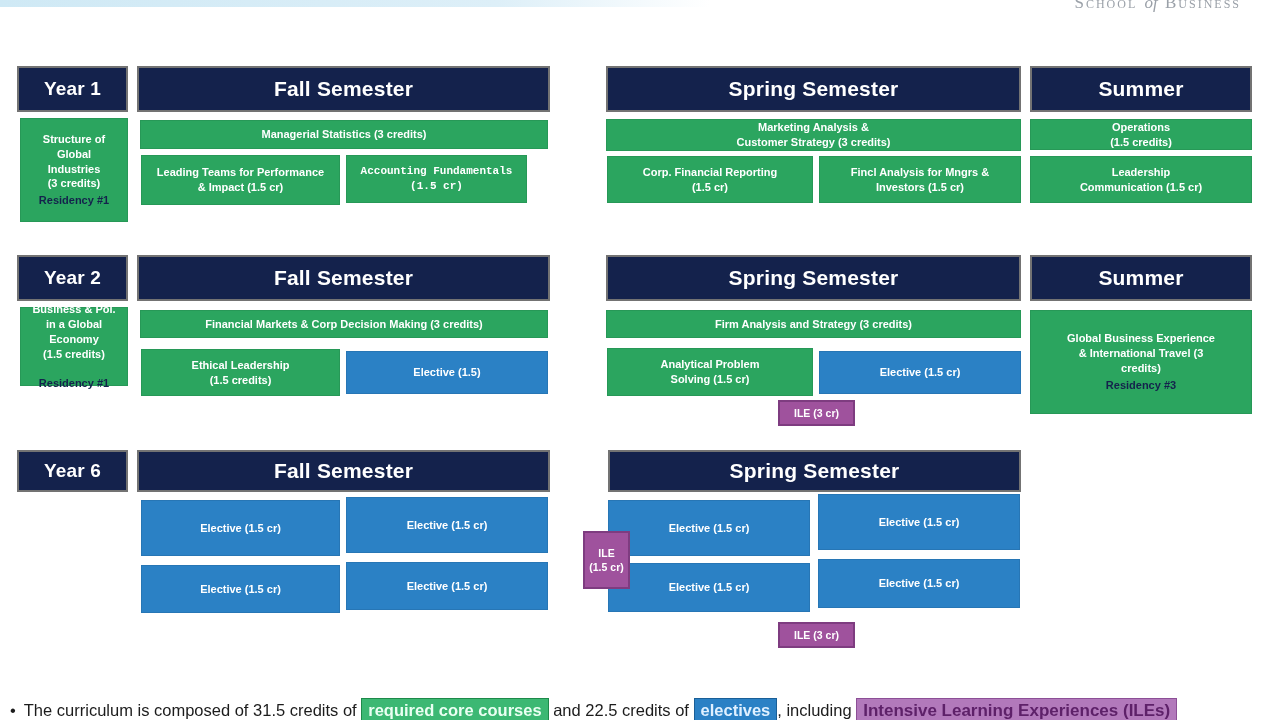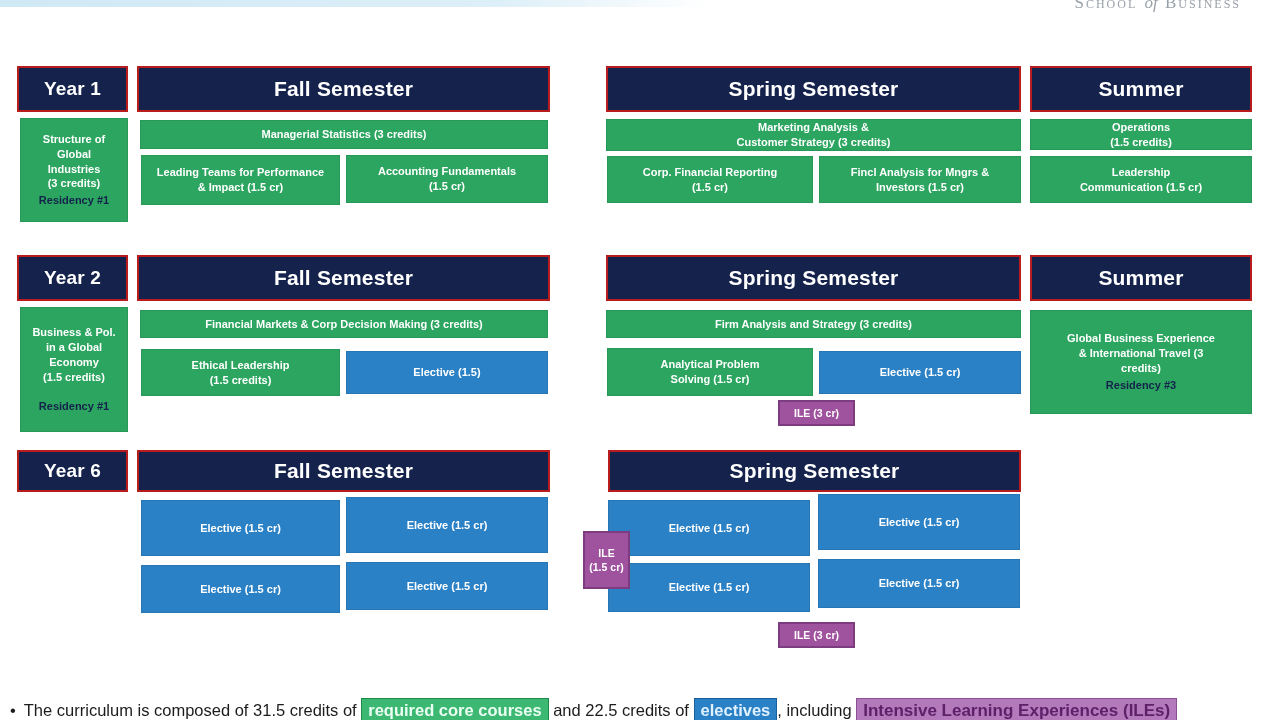--- a/index.html
+++ b/index.html
@@ -12,21 +12,21 @@
     background:linear-gradient(to right, #cfe9f5 0%, #ddeff8 70%, rgba(255,255,255,0) 100%);
   }
   .brand {
     position:absolute; top:-7px; right:38px;
     font-family:"Liberation Serif", serif; color:#9aa0a8;
     font-size:17px; letter-spacing:2px; font-variant:small-caps;
     white-space:nowrap;
   }
   .brand i { font-variant:normal; letter-spacing:0; margin:0 1px; }
   .hdr {
-    position:absolute; background:#14224c; border:2px solid #b91c1c;
+    position:absolute; background:#14224c; border:2px solid #737373;
     color:#fff; font-weight:bold; display:flex; align-items:center; justify-content:center;
     box-sizing:border-box; font-size:21px; letter-spacing:.2px;
   }
   .hdr.year { font-size:19px; }
   .blk {
     position:absolute; display:flex; flex-direction:column; align-items:center; justify-content:center;
     color:#fff; font-weight:bold; font-size:11px; text-align:center;
     white-space:pre-line; line-height:1.35; box-sizing:border-box; padding:2px 4px;
   }
   .green  { background:#2ba55f; box-shadow:inset 0 0 0 1px rgba(0,0,0,.08); }
@@ -65,41 +65,41 @@
     <span>Structure of
 Global
 Industries
 (3 credits)</span>
     <span class="res-label">Residency #1</span>
   </div>
 
   <div class="blk green" style="left:140px; top:120px; width:408px; height:29px;">Managerial Statistics (3 credits)</div>
   <div class="blk green" style="left:141px; top:155px; width:199px; height:50px;">Leading Teams for Performance
 &amp; Impact (1.5 cr)</div>
-  <div class="blk green" style="left:346px; top:155px; width:202px; height:48px;">Accounting Fundamentals
+  <div class="blk green" style="left:346px; top:155px; width:181px; height:48px;font-family:Liberation Mono, monospace;">Accounting Fundamentals
 (1.5 cr)</div>
 
   <div class="blk green" style="left:606px; top:119px; width:415px; height:32px;">Marketing Analysis &amp;
 Customer Strategy (3 credits)</div>
   <div class="blk green" style="left:607px; top:156px; width:206px; height:47px;">Corp. Financial Reporting
 (1.5 cr)</div>
   <div class="blk green" style="left:819px; top:156px; width:202px; height:47px;">Fincl Analysis for Mngrs &amp;
 Investors (1.5 cr)</div>
 
   <div class="blk green" style="left:1030px; top:119px; width:222px; height:31px;">Operations
 (1.5 credits)</div>
   <div class="blk green" style="left:1030px; top:156px; width:222px; height:47px;">Leadership
 Communication (1.5 cr)</div>
 
   <div class="hdr year" style="left:17px; top:255px; width:111px; height:46px;">Year 2</div>
   <div class="hdr" style="left:137px; top:255px; width:413px; height:46px;">Fall Semester</div>
   <div class="hdr" style="left:606px; top:255px; width:415px; height:46px;">Spring Semester</div>
   <div class="hdr" style="left:1030px; top:255px; width:222px; height:46px;">Summer</div>
 
-  <div class="blk green" style="left:20px; top:307px; width:108px; height:125px;gap:12px;">
+  <div class="blk green" style="left:20px; top:307px; width:108px; height:79px;gap:12px;">
     <span>Business &amp; Pol.
 in a Global
 Economy
 (1.5 credits)</span>
     <span class="res-label">Residency #1</span>
   </div>
 
   <div class="blk green" style="left:140px; top:310px; width:408px; height:28px;">Financial Markets &amp; Corp Decision Making (3 credits)</div>
   <div class="blk green" style="left:141px; top:349px; width:199px; height:47px;">Ethical Leadership
 (1.5 credits)</div>

